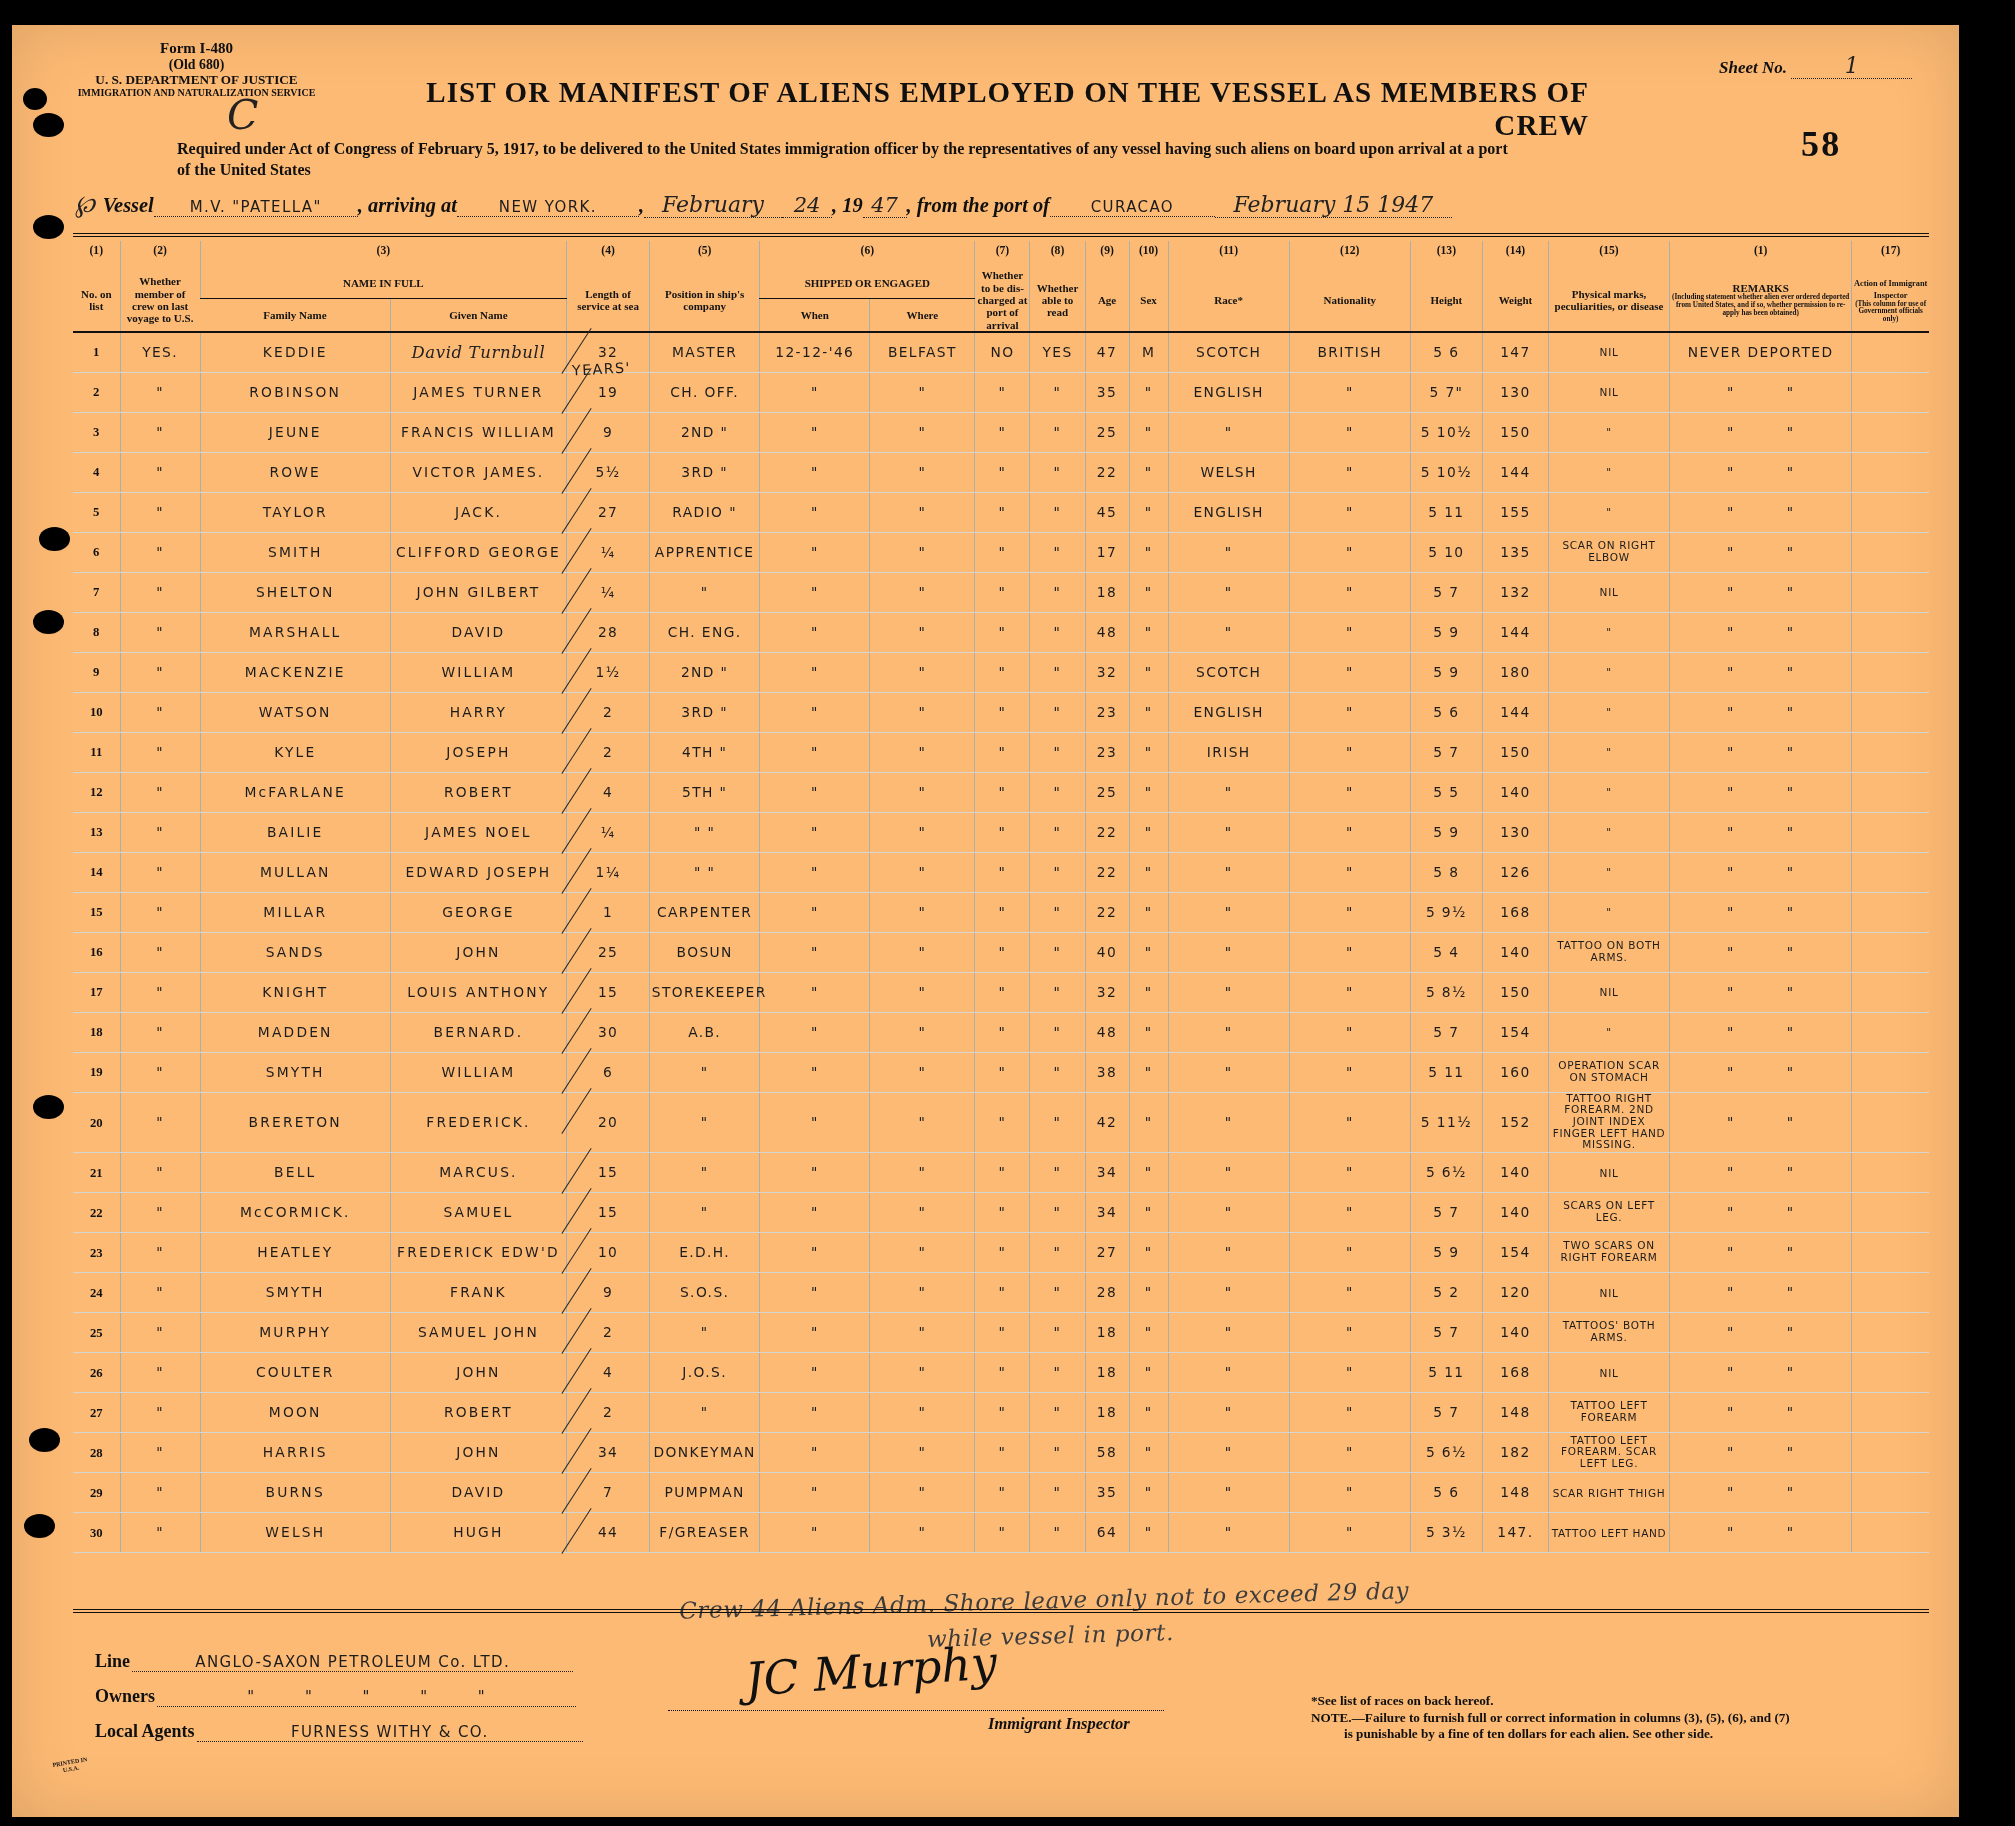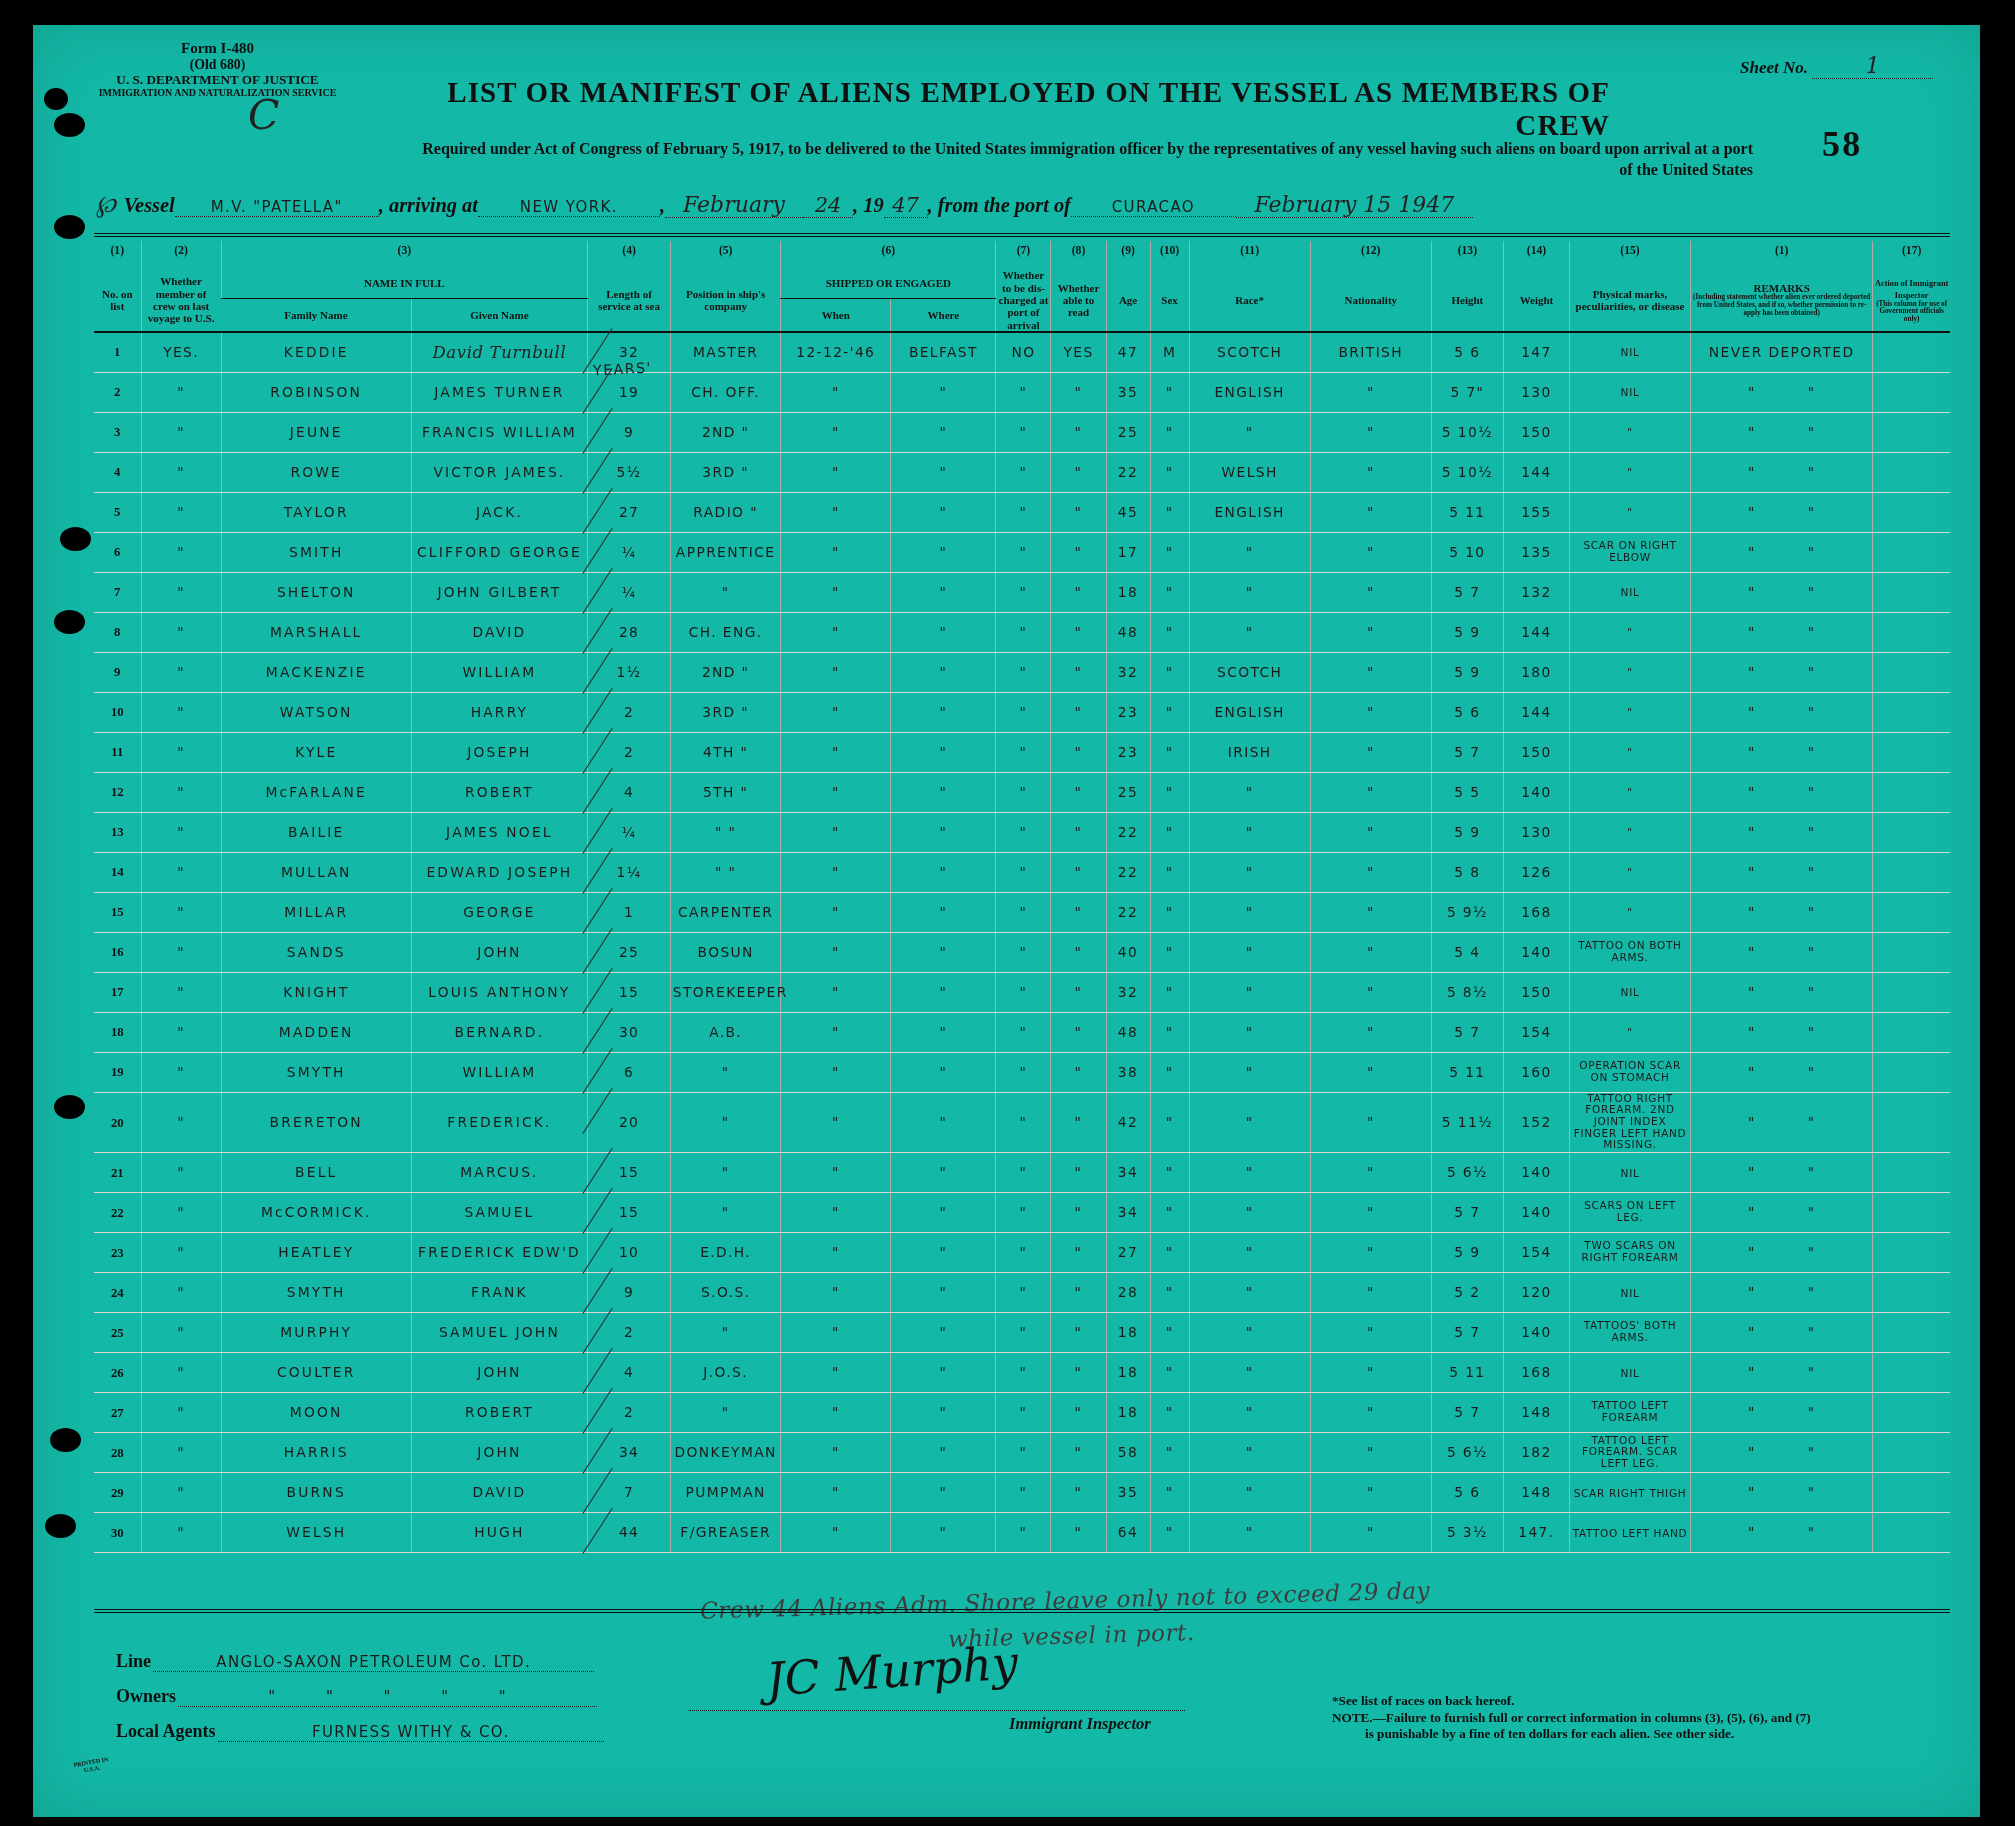--- a/index.html
+++ b/index.html
@@ -1,29 +1,29 @@
 <!DOCTYPE html>
 <html style="font-size:8.8px"><head>
 <meta charset="utf-8">
 <style>
   html,body{margin:0;padding:0;background:#000;width:2015px;height:1826px;position:relative;
     font-family:"Liberation Serif",serif;}
-  .paper{position:absolute;left:33px;top:25px;width:1947px;height:1792px;background:#14b8a6;
+  .paper{position:absolute;left:12px;top:25px;width:1947px;height:1792px;background:#fdba74;
     box-shadow:inset 0 0 66px rgba(0,0,0,.12);}
   .abs{position:absolute;}
   .printed{font-family:"Liberation Serif",serif;font-weight:bold;color:#101010;}
   .ital{font-style:italic;}
   .hw{font-family:"DejaVu Sans",sans-serif;letter-spacing:1.4px;color:#1c1c1c;}
   .script{font-family:"DejaVu Serif",serif;font-style:italic;font-weight:normal;color:#222;}
   .hole{position:absolute;background:#000;border-radius:50%;width:31px;height:24px;left:21px;}
   .dotted{border-bottom:1.7px dotted #222;}
   
   .formid{left:55px;top:15.4px;width:259px;text-align:center;line-height:1.12;}
   .title{left:342px;top:51px;width:1235px;text-align:right;font-size:29px;letter-spacing:1.1px;}
-  .sub{left:165px;width:1555px;text-align:right;font-size:16px;}
+  .sub{left:165px;width:1555px;text-align:left;font-size:16px;}
   .sheet{left:1707px;top:27.6px;font-size:17px;}
   .stamp58{left:1789px;top:98px;font-size:36px;letter-spacing:2.2px;}
   
   .vline{left:63px;top:161px;width:1847px;display:flex;align-items:baseline;font-size:20.4px;}
   .vline .fill{display:inline-block;text-align:center;}
   .rule-heavy{border-top:1.7px solid #111;border-bottom:0.6px solid #111;height:2.2px;}
   
   table.manifest{border-collapse:collapse;table-layout:fixed;width:1856px;background:transparent;}
   .manifest th,.manifest td{border-left:0.6px solid #aeaea8;padding:0 1.7px;text-align:center;vertical-align:middle;overflow:visible;}
   .manifest th:first-child,.manifest td:first-child{border-left:none;}

